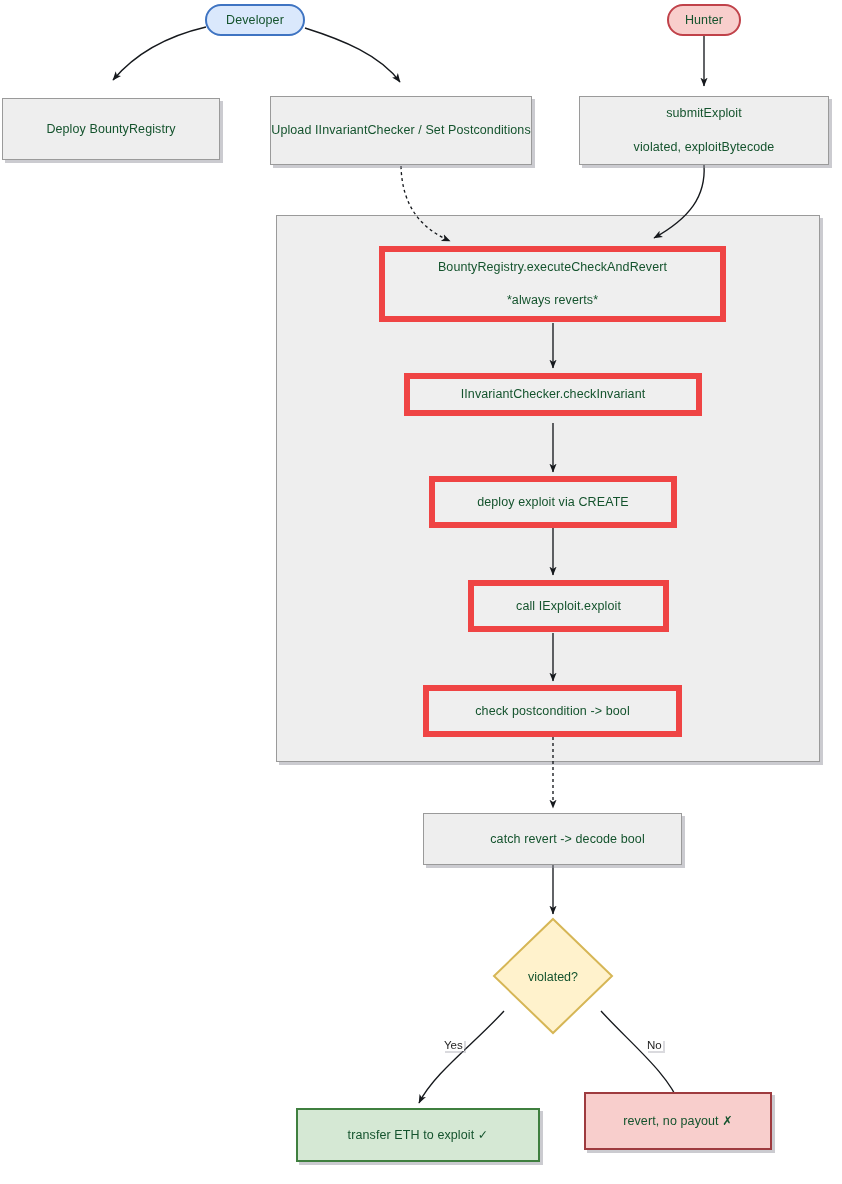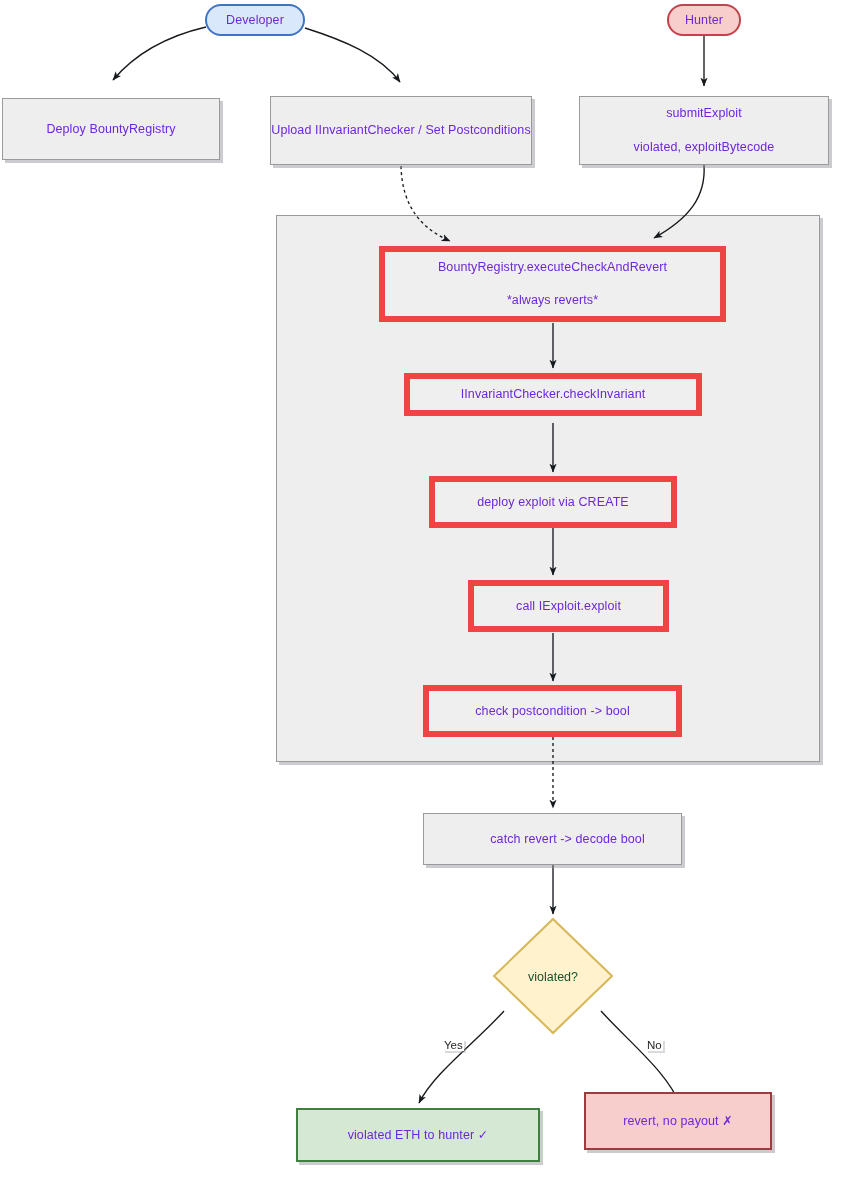--- a/index.html
+++ b/index.html
@@ -4,21 +4,21 @@
 <style>
   html,body{margin:0;padding:0;background:#ffffff;}
   body{width:842px;height:1184px;position:relative;overflow:hidden;
        font-family:"Liberation Sans","DejaVu Sans",sans-serif;}
   #stage{position:absolute;left:0;top:0;width:842px;height:1184px;}
   svg.edges{position:absolute;left:0;top:0;width:842px;height:1184px;
             pointer-events:none;}
 
   .node{position:absolute;box-sizing:border-box;display:flex;
         align-items:center;justify-content:center;text-align:center;
-        color:#6d28d9;font-size:12.5px;line-height:1.35;
+        color:#14532d;font-size:12.5px;line-height:1.35;
         letter-spacing:.1px;}
   .node span{display:block;}
 
   
   .proc{background:#eeeeee;border:1px solid #9a9a9a;}
   .shadowed{box-shadow:3px 3px 0 0 rgba(140,140,150,.45);}
   .flat{border:6px solid #ef4444;background:#efefef;}
 
   
   .pill{border-radius:20px;border:2px solid;}
@@ -141,20 +141,20 @@
       <polygon points="64,5 123,62 64,119 5,62" fill="#fff2cc" stroke="#d6b656" stroke-width="2"></polygon>
       <polygon points="67,8 126,65 67,122 8,65" fill="rgba(150,150,160,.22)" style="mix-blend-mode:multiply" opacity="0"></polygon>
     </svg>
     <div class="dlabel">violated?</div>
   </div>
 
   <div class="edgelabel" style="left:443px;top:1039px;">Yes</div>
   <div class="edgelabel" style="left:646px;top:1039px;">No</div>
 
   <div class="node ok shadowed" style="left:296px;top:1108px;width:244px;height:54px;">
-    <span>violated ETH to hunter ✓</span>
+    <span>transfer ETH to exploit ✓</span>
   </div>
 
   <div class="node bad shadowed" style="left:584px;top:1092px;width:188px;height:58px;text-align:center;">
     <span>revert, no payout ✗</span>
   </div>
 
 </div>
 
 </body></html>

